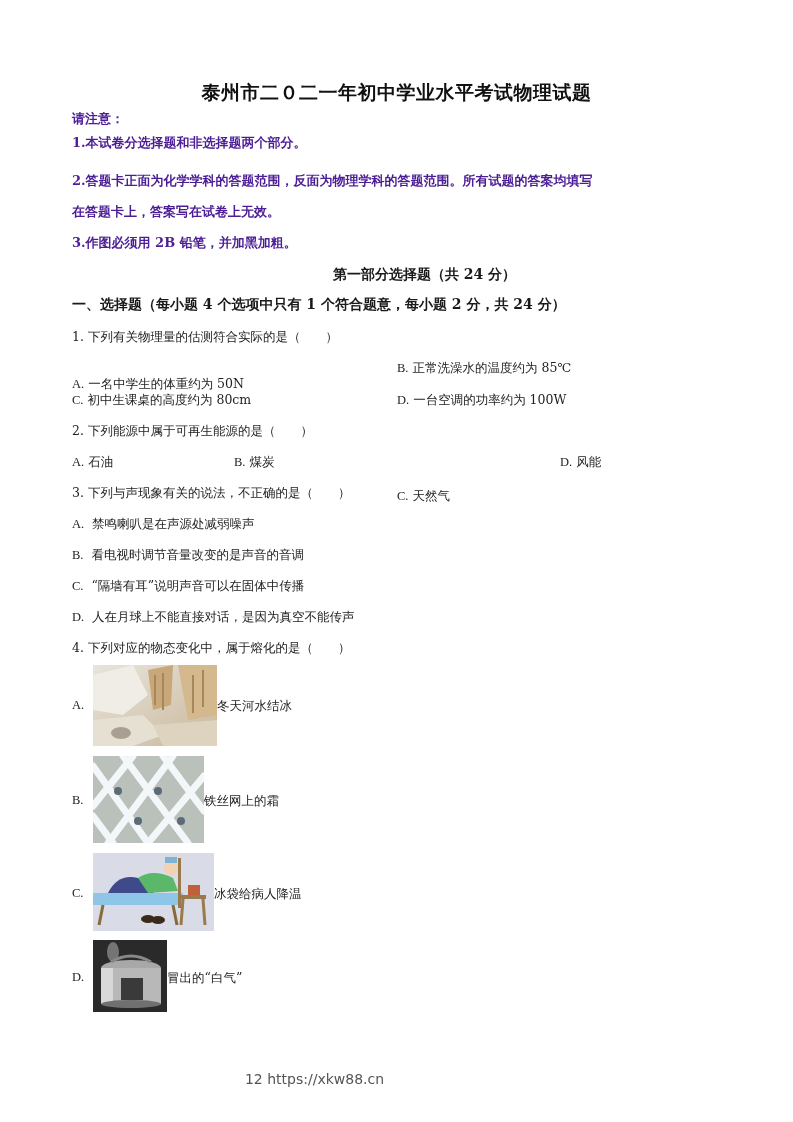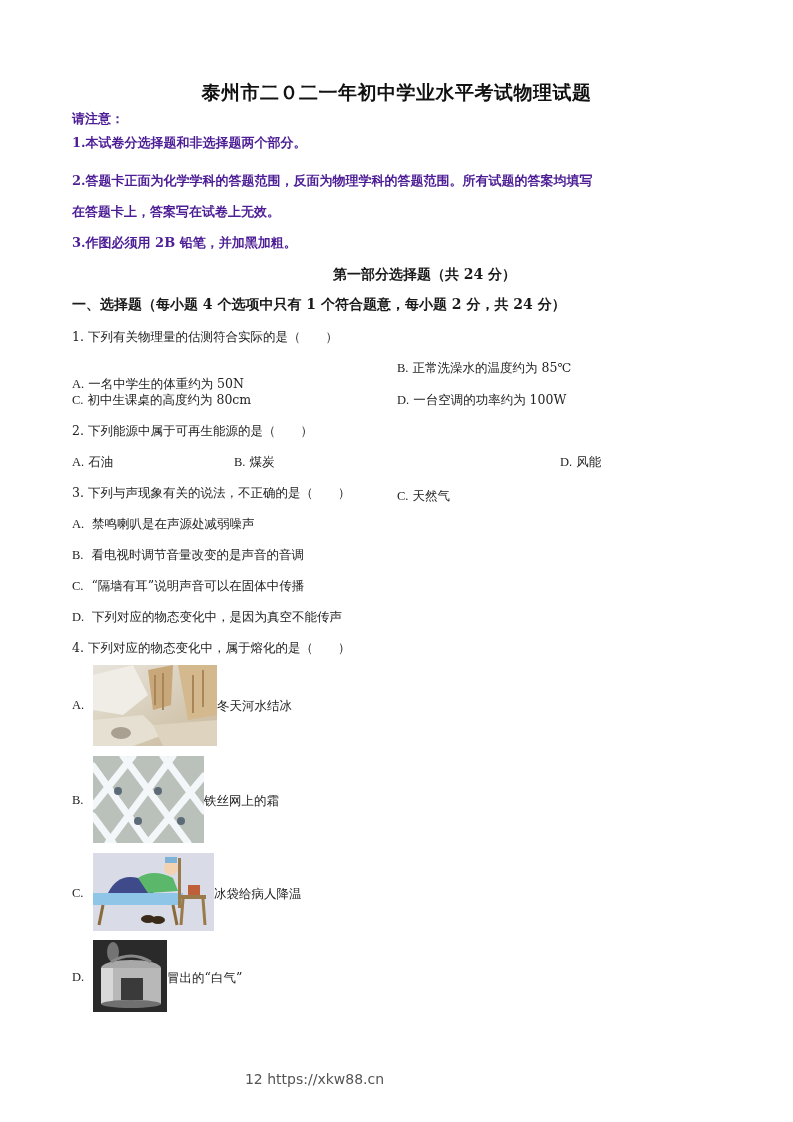--- a/index.html
+++ b/index.html
@@ -84,21 +84,21 @@
 <div class="abs opt" style="left:72px; top:547px;">
   <span class="optlbl">B.</span>&nbsp;
   <span>看电视时调节音量改变的是声音的音调</span>
 </div>
 <div class="abs opt" style="left:72px; top:578px;">
   <span class="optlbl">C.</span>&nbsp;
   <span>“隔墙有耳”说明声音可以在固体中传播</span>
 </div>
 <div class="abs opt" style="left:72px; top:609px;">
   <span class="optlbl">D.</span>&nbsp;
-  <span>下列对应的物态变化中，是因为真空不能传声</span>
+  <span>人在月球上不能直接对话，是因为真空不能传声</span>
 </div>
 
 <div class="abs q" style="top:640px;">4. 下列对应的物态变化中，属于熔化的是（　　）</div>
 
 <div class="abs opt optlbl" style="left:72px; top:698px;">A.</div>
 <div class="img-box" style="left:93px; top:665px; width:124px; height:81px;">
   <svg width="124" height="81" viewBox="0 0 124 81">
     <defs>
       <linearGradient id="gA" x1="0" y1="0" x2="1" y2="1">
         <stop offset="0" stop-color="#e8e4dc"></stop>

